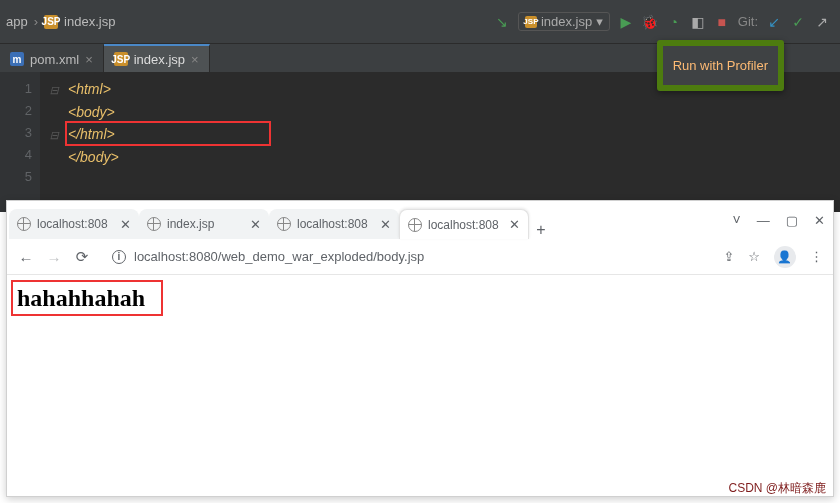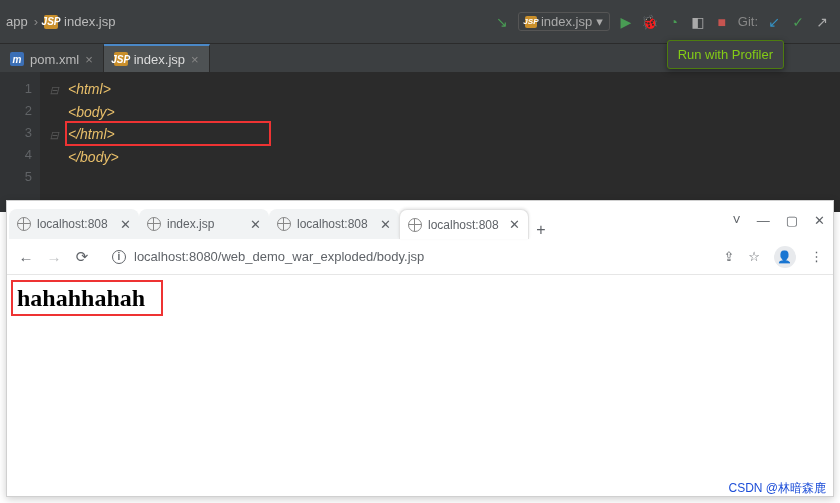--- a/index.html
+++ b/index.html
@@ -12,33 +12,33 @@
   .ide-toolbar { margin-left: auto; display: flex; align-items: center; gap: 8px; padding-right: 10px; color:#aaa; }
   .tool-ico { width:16px; height:16px; display:flex; align-items:center; justify-content:center; font-size:14px; }
   .run-config { display:flex; align-items:center; gap:4px; border:1px solid #555; border-radius:3px; padding:1px 6px; min-width:90px; }
   .tool-ico.green { color:#499c54; }
   .tool-ico.red { color:#c75450; }
   .tool-ico.blue { color:#3592c4; }
 
   .ide-tabs { height: 28px; background: #3c3f41; display: flex; align-items: stretch; }
   .ide-tab { display:flex; align-items:center; gap:6px; padding:0 10px; border-right:1px solid #2b2b2b; border-top:2px solid transparent; background: #3c3f41; color:#bbb; }
   .ide-tab.active { background:#4e5254; color:#ddd; border-top-color:#4a88c7; }
-  .file-ico { width:14px; height:14px; display:flex; align-items:center; justify-content:center; font-size:10px; font-weight:bold; border-radius:2px;font-style:italic; }
+  .file-ico { width:14px; height:14px; display:flex; align-items:center; justify-content:center; font-size:10px; font-weight:bold; border-radius:2px; }
   .file-ico.pom { background:#3b6fb6; color:#fff; }
   .file-ico.jsp { background:#c98f2b; color:#fff; }
 
   .editor { position:relative; background:#2b2b2b; color:#a9b7c6; font-family:Consolas,monospace; font-size:14px; height:140px; display:flex; }
   .gutter { width:40px; background:#313335; text-align:right; padding:6px 8px 6px 0; color:#606366; font-size:13px; line-height:22px; }
   .codecol { padding:6px 0; line-height:22px;font-style:italic; }
   .guide { display:inline-block; width:28px; text-align:center; color:#555; font-size:11px; }
   .tag { color:#e8bf6a; }
   .txt { color:#a9b7c6; }
   .redbox { position:absolute; border:2px solid #e33; }
 
-  .tooltip { position:absolute; top:40px; right:56px; background:#3f4244; color:#84cc16; border:1px solid #4d7c0f; border-radius:3px; padding:6px 10px; box-shadow:0 2px 6px rgba(0,0,0,.4); font-size:13px; }
+  .tooltip { position:absolute; top:40px; right:56px; background:#3f4244; color:#fdba74; border:6px solid #4d7c0f; border-radius:3px; padding:12px 10px; box-shadow:0 2px 6px rgba(0,0,0,.4); font-size:13px; }
 
   .chrome-wrap { position:absolute; top:200px; left:6px; right:6px; bottom:6px; border:1px solid #d0d0d0; background:#fff; box-shadow:0 2px 8px rgba(0,0,0,.2); display:flex; flex-direction:column; }
   .chrome-top { height:38px; background:#fff; display:flex; align-items:center; padding-right:8px; }
   .chrome-tabs { display:flex; align-items:flex-end; height:100%; flex:1; padding-left:2px; padding-top:6px; }
   .ctab { display:flex; align-items:center; gap:6px; width:130px; height:30px; padding:0 8px; color:#5f6368; font-size:12px; border-radius:8px 8px 0 0; white-space:nowrap; overflow:hidden; }
   .ctab .ctitle{ flex:1; overflow:hidden; text-overflow:ellipsis; }
   .ctab.active { background:#fff; box-shadow:0 -1px 3px rgba(0,0,0,.1); border:1px solid #e2e2e2; border-bottom:none; }
   .ctab:not(.active){ background:#f1f3f4; }
   .globe { width:14px; height:14px; border:1.3px solid #888; border-radius:50%; position:relative; flex:0 0 auto; }
   .globe::before,.globe::after{content:"";position:absolute;}
@@ -53,21 +53,21 @@
   .nav-ico { width:18px; text-align:center; font-size:15px; }
   .omni { flex:1; display:flex; align-items:center; gap:8px; height:28px; border:1px solid transparent; border-radius:14px; padding:0 10px; }
   .info-ico { width:14px; height:14px; border:1.2px solid #5f6368; border-radius:50%; display:flex; align-items:center; justify-content:center; font-size:10px; font-weight:bold; color:#5f6368; }
   .right-icons { display:flex; gap:14px; align-items:center; }
   .avatar { width:22px; height:22px; border-radius:50%; background:#e8eaed; display:flex; align-items:center; justify-content:center; font-size:12px; color:#5f6368; }
 
   .page { flex:1; background:#fff; position:relative; padding:10px; }
   .page h2 { font-family: "Times New Roman", serif; font-size:24px; font-weight:bold; color:#000; }
   .page-redbox { position:absolute; top:5px; left:4px; width:152px; height:36px; border:2px solid #e33; }
 
-  .watermark { position:absolute; right:14px; bottom:6px; font-size:12px; color:#1d4ed8; }
+  .watermark { position:absolute; right:14px; bottom:6px; font-size:12px; color:#7f1d1d; }
 </style>
 </head>
 <body>
 
 <div class="ide">
 
   <div class="ide-top">
     <div class="ide-crumb">
       <span>app</span>
       <span class="chev">›</span>

